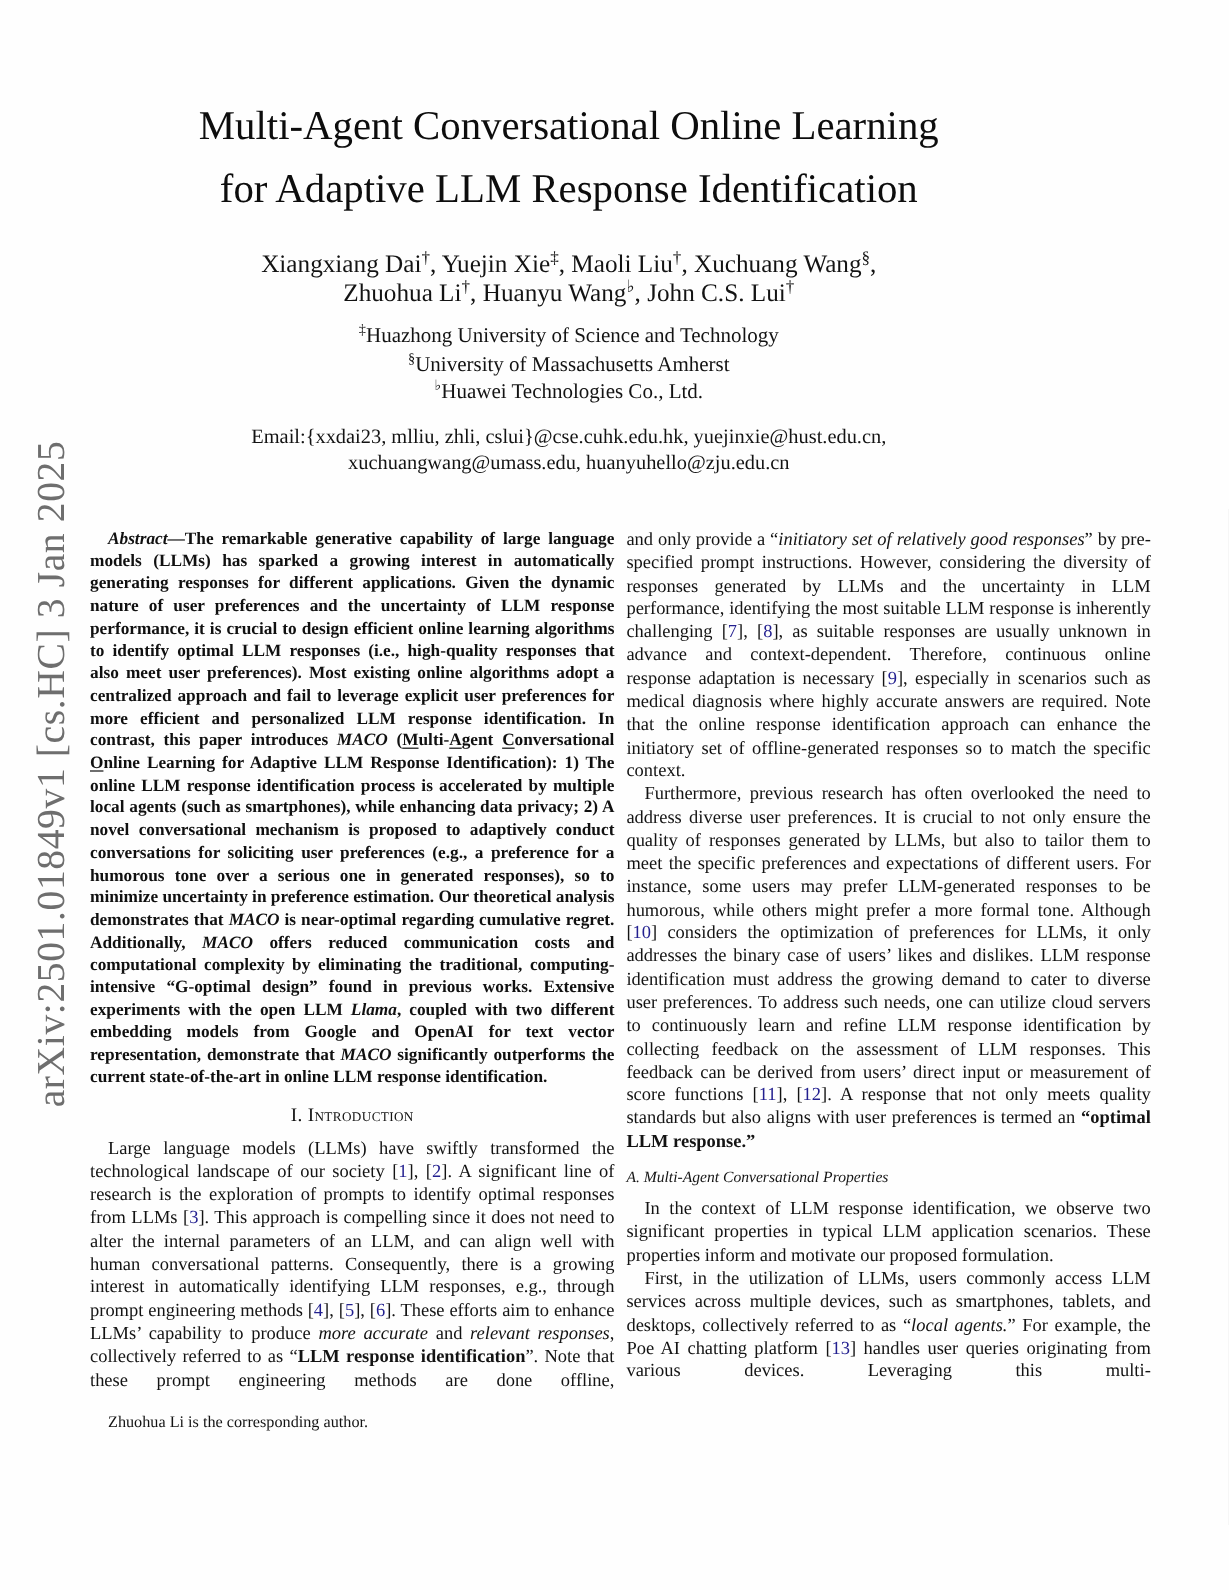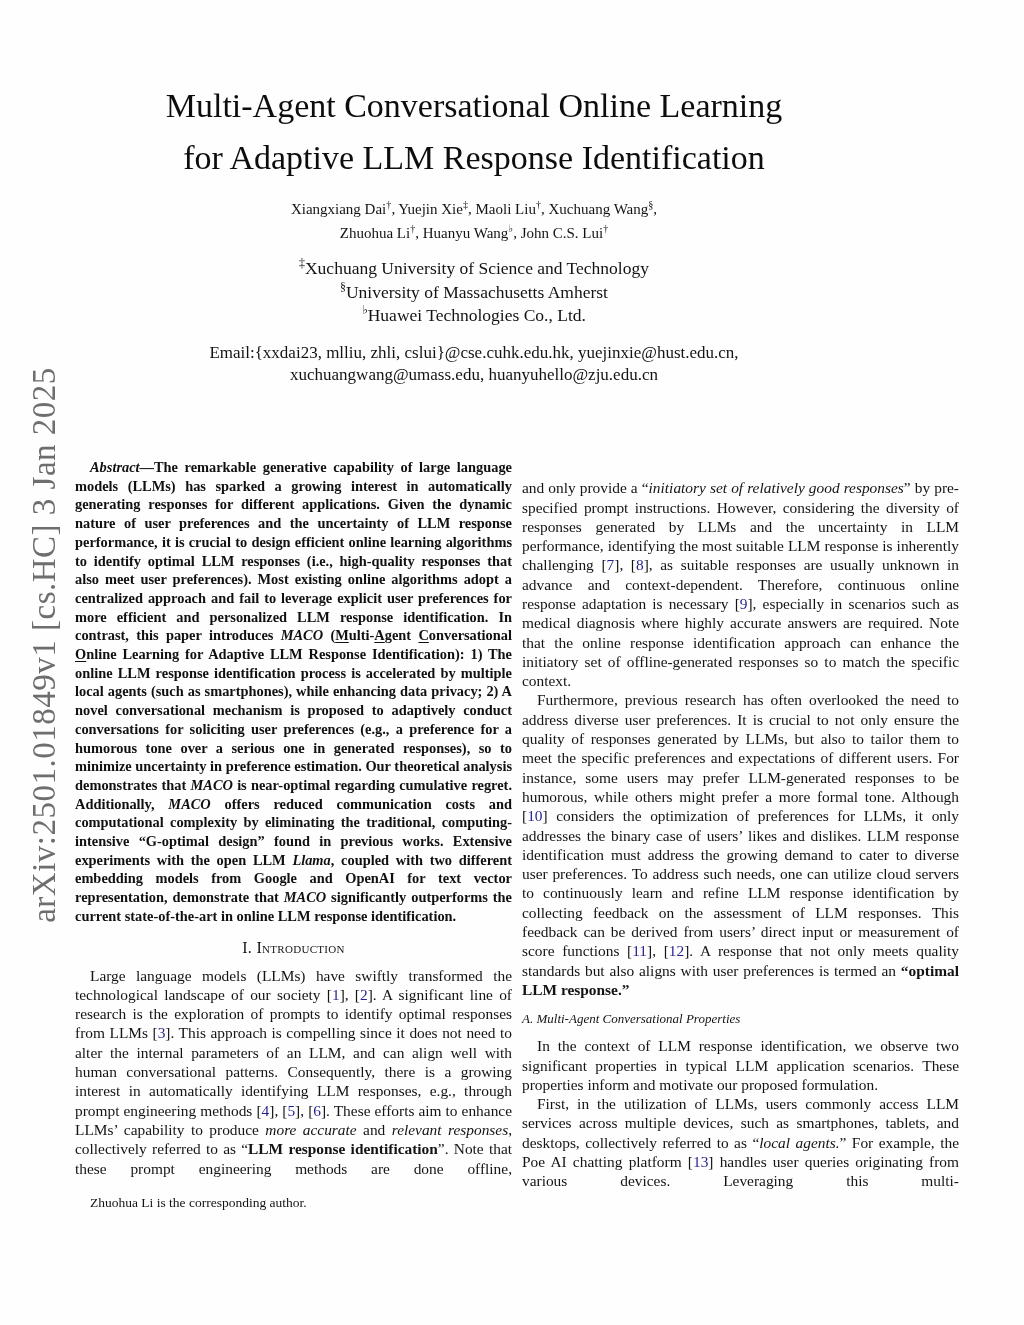--- a/index.html
+++ b/index.html
@@ -36,43 +36,42 @@
     width: 948px;
     text-align: center;
   }
   .title {
     font-size: 34px;
     line-height: 52px;
     font-weight: 400;
     color: #0d0d0d;
   }
   .authors {
-    margin-top: 13px;
-    font-size: 15px;
+    margin-top: 24px;
+    font-size: 21px;
     line-height: 24px;
   }
   .affiliations {
     margin-top: 12px;
     font-size: 17.5px;
     line-height: 23.5px;
   }
   .emails {
     margin-top: 14px;
     font-size: 17px;
     line-height: 22.5px;
   }
   
   .columns {
     position: absolute;
-    top: 458px;
+    top: 440px;
     left: 75px;
     width: 884px;
     display: flex;
     gap: 10px;
-    align-items: center;
   }
   .col {
     flex: 1 1 0;
     min-width: 0;
   }
   p.body-par {
     margin: 0;
     font-size: 15.4px;
     line-height: 19.3px;
     text-align: justify;
@@ -129,21 +128,21 @@
   <div class="header">
     <div class="title">
       <div>Multi-Agent Conversational Online Learning</div>
       <div>for Adaptive LLM Response Identification</div>
     </div>
     <div class="authors">
       <div><span>Xiangxiang Dai</span><span class="sup">†</span><span>, Yuejin Xie</span><span class="sup">‡</span><span>, Maoli Liu</span><span class="sup">†</span><span>, Xuchuang Wang</span><span class="sup">§</span><span>,</span></div>
       <div><span>Zhuohua Li</span><span class="sup">†</span><span>, Huanyu Wang</span><span class="sup">♭</span><span>, John C.S. Lui</span><span class="sup">†</span></div>
     </div>
     <div class="affiliations">
-      <div><span class="sup">‡</span><span>Xuchuang University of Science and Technology</span></div>
+      <div><span class="sup">‡</span><span>Huazhong University of Science and Technology</span></div>
       <div><span class="sup">§</span><span>University of Massachusetts Amherst</span></div>
       <div><span class="sup">♭</span><span>Huawei Technologies Co., Ltd.</span></div>
     </div>
     <div class="emails">
       <div>Email:{xxdai23, mlliu, zhli, cslui}@cse.cuhk.edu.hk, yuejinxie@hust.edu.cn,</div>
       <div>xuchuangwang@umass.edu, huanyuhello@zju.edu.cn</div>
     </div>
   </div>
 
   <div class="columns">

